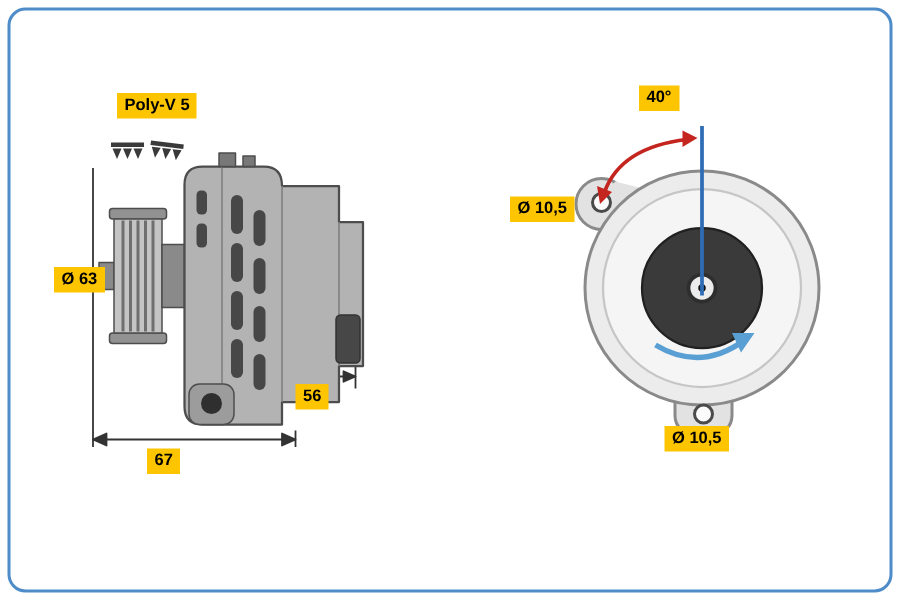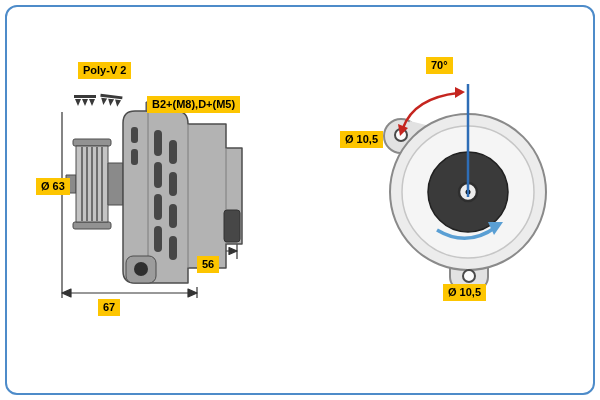--- a/index.html
+++ b/index.html
@@ -111,22 +111,21 @@
 
       <g fill="#5a9fd4">
         <path d="M437,230 Q467,248 496,227" stroke="#5a9fd4" stroke-width="3.5" fill="none"></path>
         <polygon points="503,222 494,235 488,222"></polygon>
       </g>
     </g>
   </svg>
 
   <div class="frame"></div>
 
-  <div class="tag" style="left:78px;top:62px;">Poly-V 2</div>
-  <div class="tag" style="left:147px;top:96px;">B2+(M8),D+(M5)</div>
+  <div class="tag" style="left:78px;top:62px;">Poly-V 5</div>
   <div class="tag" style="left:36px;top:178px;">Ø 63</div>
   <div class="tag" style="left:197px;top:256px;text-align:center;">56</div>
   <div class="tag" style="left:98px;top:299px;">67</div>
-  <div class="tag" style="left:426px;top:57px;">70°</div>
+  <div class="tag" style="left:426px;top:57px;">40°</div>
   <div class="tag" style="left:340px;top:131px;">Ø 10,5</div>
   <div class="tag" style="left:443px;top:284px;">Ø 10,5</div>
 
 </div>
 
 </body></html>

